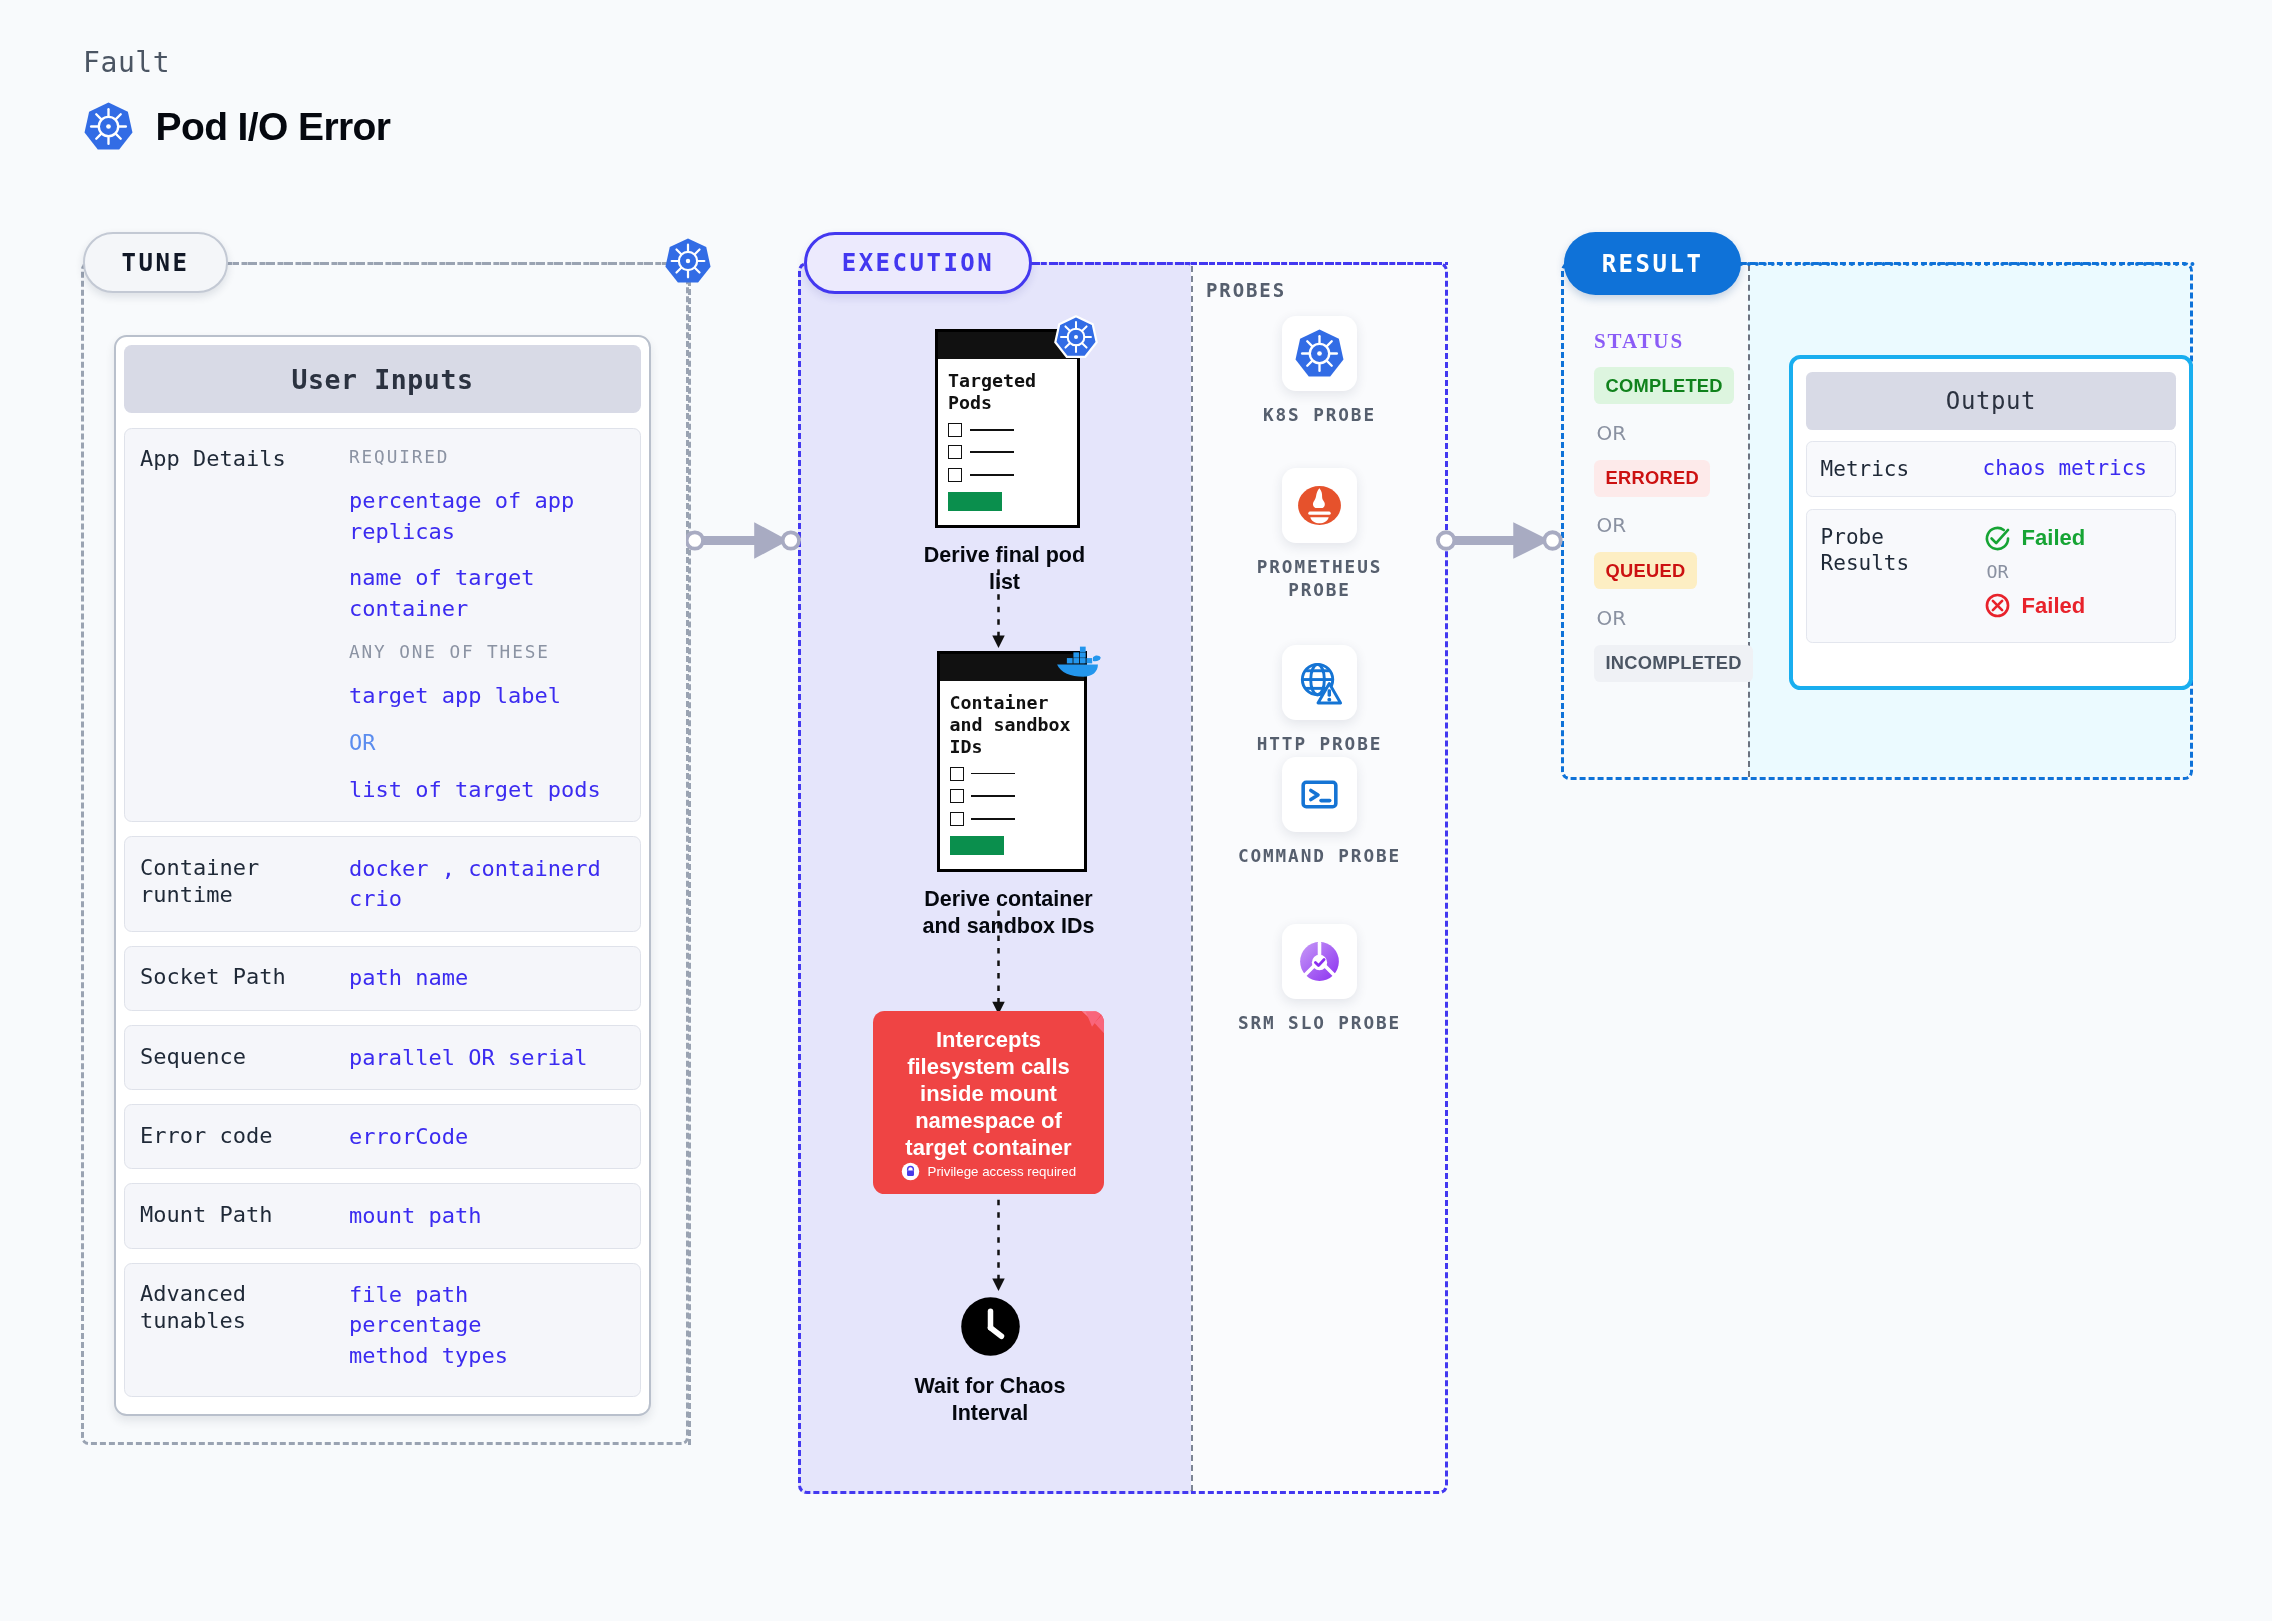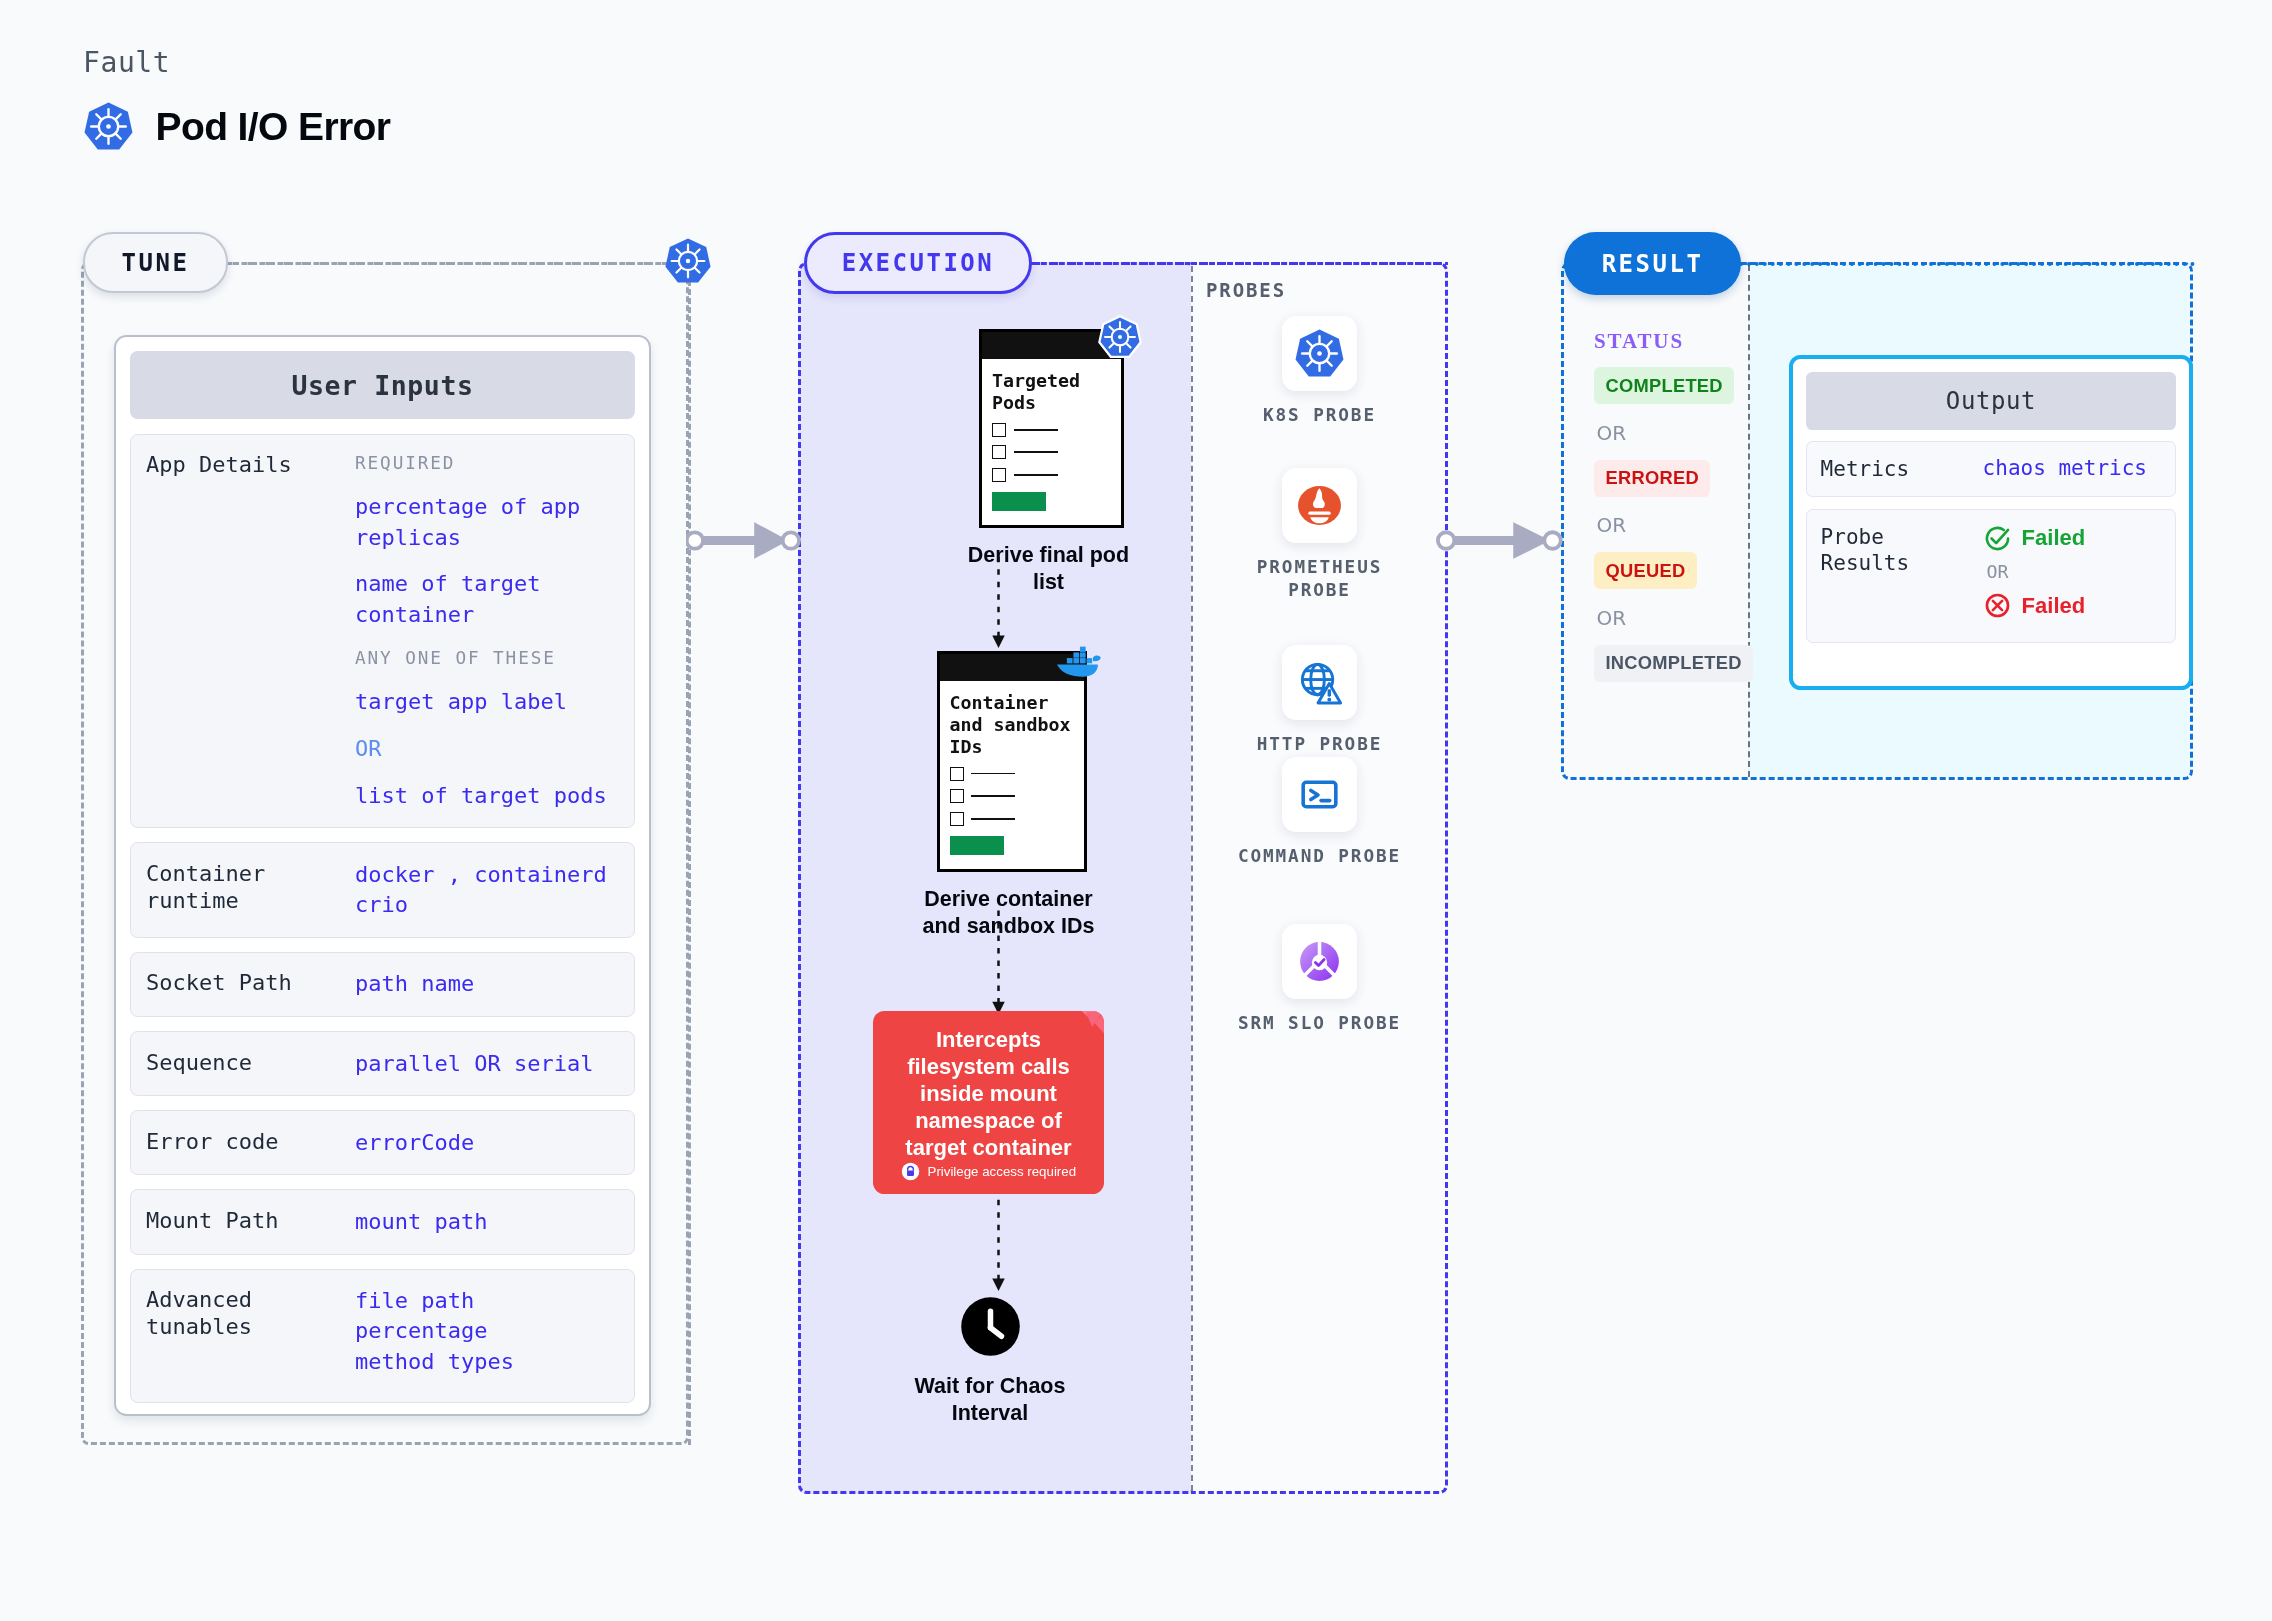--- a/index.html
+++ b/index.html
@@ -79,21 +79,21 @@
   .leader{position:absolute;height:0;border-top:3.2px dotted #9aa3b2;}
   .leader-exec{border-top:3.8px dotted #4338f0;}
   .leader-result{border-top:4.4px dotted #0f72d8;}
 
   .vline{position:absolute;width:0;}
 
   
   .inputs-card{
     position:absolute;left:114px;top:335px;width:537px;height:1081px;
     background:#ffffff;border:2.5px solid #b9c0cc;border-radius:12.6px;
-    box-sizing:border-box;padding:14px;
+    box-sizing:border-box;padding:8px;
     box-shadow:0 5px 10px rgba(25,35,60,.10);
   }
   .inputs-head{
     height:68px;background:#d8dae6;border-radius:7.6px;
     display:flex;align-items:center;justify-content:center;
     font-family:"DejaVu Sans Mono","Liberation Mono",monospace;
     font-size:26.5px;font-weight:700;color:#2b3240;letter-spacing:0.6px;
   }
   .row-box{
     margin-top:14px;background:#f5f6fa;border:1.9px solid #dfe2ea;border-radius:7.6px;
@@ -344,21 +344,21 @@
     <div class="row-box" style="padding-bottom:25px;">
       <div class="row-label">Advanced tunables</div>
       <div class="row-vals">
         <div class="v-blue">file path</div>
         <div class="v-blue">percentage</div>
         <div class="v-blue">method types</div>
       </div>
     </div>
   </div>
 
-  <div class="flow-item" style="left:960px;top:329px;width:177px;">
+  <div class="flow-item" style="left:916px;top:329px;width:177px;">
     <div style="position:relative;width:139px;margin:0 auto;">
       <div class="doc-card">
         <div class="doc-topbar"></div>
         <div class="doc-body">
           <div class="doc-title">Targeted Pods</div>
           <div class="doc-line">
               <span class="doc-chk"></span>
               <span class="doc-dash"></span>
             </div>
           <div class="doc-line">

